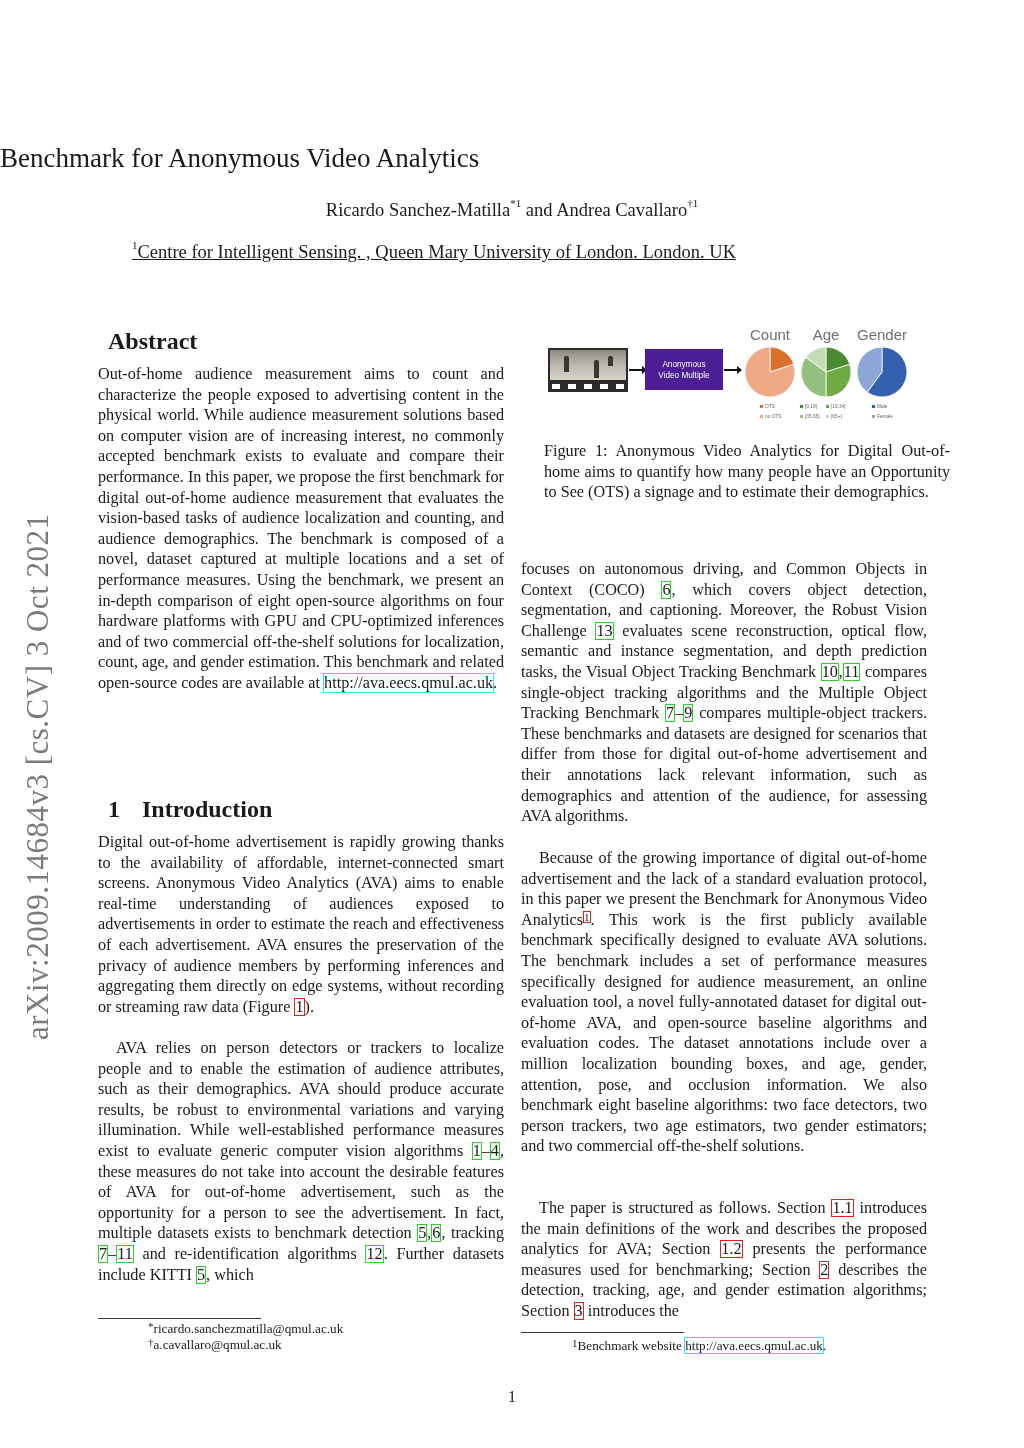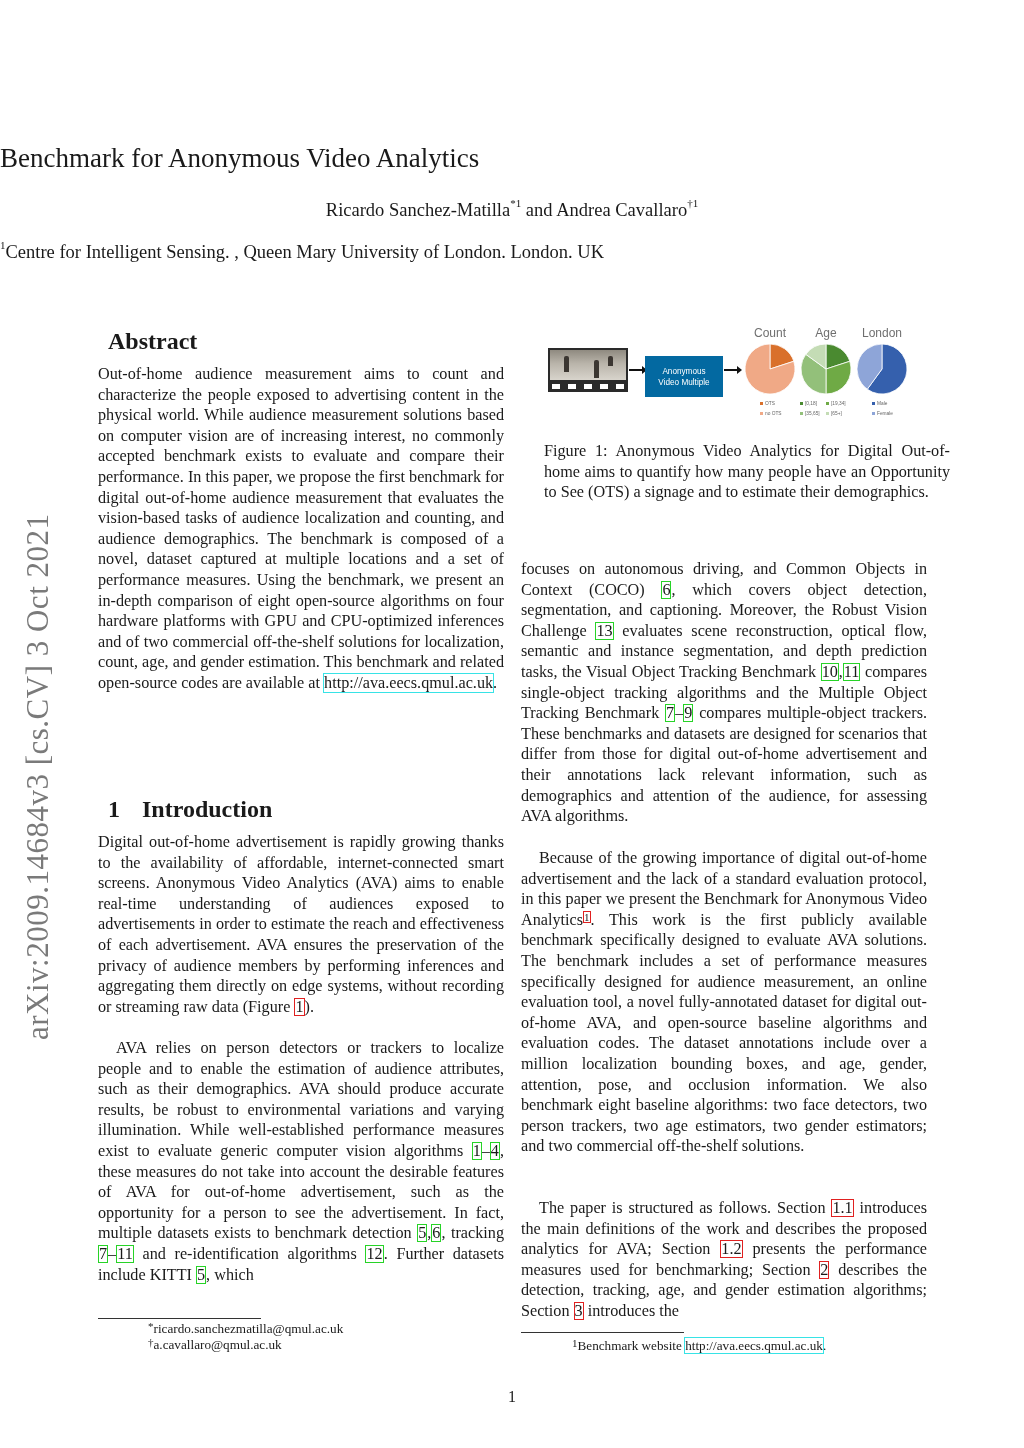--- a/index.html
+++ b/index.html
@@ -1,21 +1,21 @@
 <!DOCTYPE html>
 <html><head>
 <meta charset="utf-8">
 <style>
   html, body { margin: 0; padding: 0; background: #ffffff; }
   body { width: 1024px; height: 1448px; position: relative; overflow: hidden;
          font-family: "Liberation Serif", "DejaVu Serif", serif; color: #1a1a1a; }
   .abs { position: absolute; }
   #title { left: 0; width: 1024px; top: 143px; text-align: left; font-size: 27px; font-weight: normal; margin: 0; }
   #authors { left: 0; width: 1024px; top: 200px; text-align: center; font-size: 18.5px; }
-  #affil { left: 0; width: 868px; top: 242px; text-align: left; font-size: 18.5px; }
+  #affil { left: 0; width: 868px; top: 242px; text-align: center; font-size: 18.5px; text-decoration: underline; }
   sup { font-size: 11px; vertical-align: top; position: relative; top: -3px; }
   #arxiv { left: 20px; top: 1040px; transform-origin: 0 0; transform: rotate(-90deg);
            font-size: 31px; color: #7a7a7a; white-space: nowrap; letter-spacing: 0.5px; }
   h2 { margin: 10px; font-size: 24px; font-weight: bold; }
   #abstract-heading { left: 98px; top: 318px; }
   #intro-heading { left: 98px; top: 786px; }
   #intro-heading .num { margin-right: 22px; }
   .para { font-size: 16.2px; line-height: 20.6px; text-align: justify; margin: 0; }
   .para.indent { text-indent: 18px; }
   #abstract-text { left: 98px; top: 364px; width: 406px; }
@@ -43,23 +43,23 @@
   #video-thumb .scene { position: absolute; left: 2px; top: 2px; width: 76px; height: 30px;
      background: linear-gradient(180deg, #8f8a80 0%, #b9b4aa 45%, #d8d4cc 100%); }
   #video-thumb .person { position: absolute; width: 5px; height: 16px; background: #3b3631; border-radius: 2px 2px 0 0; }
   #video-thumb .holes { position: absolute; left: 4px; bottom: 3px; right: 4px; height: 5px; display: flex; justify-content: space-between; }
   #video-thumb .holes span { width: 8px; height: 5px; background: #fff; display: block; }
   .arrow { height: 2px; background: #111; }
   .arrow::after { content: ""; position: absolute; right: -4px; top: -3px; border-left: 5px solid #111;
      border-top: 4px solid transparent; border-bottom: 4px solid transparent; }
   #arrow-1 { left: 84px; top: 43px; width: 14px; }
   #arrow-2 { left: 179px; top: 43px; width: 14px; }
-  #ava-box { left: 100px; top: 23px; width: 78px; height: 41px; background: #0369a1; color: #fff;
-     font-size: 8.2px; text-align: center; display: flex; flex-direction: column; justify-content: center; line-height: 11px; margin-top: 7px; }
-  .pie-title { font-size: 12px; color: #6f6f6f; text-align: center; width: 60px; }
+  #ava-box { left: 100px; top: 23px; width: 78px; height: 41px; background: #4c1d95; color: #fff;
+     font-size: 8.2px; text-align: center; display: flex; flex-direction: column; justify-content: center; line-height: 11px; }
+  .pie-title { font-size: 15px; color: #6f6f6f; text-align: center; width: 60px; }
   .pie { width: 52px; height: 52px; }
   .legend { font-size: 4.8px; color: #666; line-height: 10px; white-space: nowrap; }
   .legend .sw { display: inline-block; width: 3px; height: 3px; margin-right: 2px; vertical-align: middle; }
   .legend-item { display: inline-block; width: 26px; }
 </style>
 </head>
 <body>
 
 <div id="arxiv" class="abs">arXiv:2009.14684v3  [cs.CV]  3 Oct 2021</div>
 
@@ -116,21 +116,21 @@
     <div class="pie-title">Age</div>
     <svg class="pie" viewBox="0 0 52 52" style="margin-left:4px;margin-top:3px;">
         <path d="M26,26 L26,1 A25,25 0 0 1 49.77641290737884,18.274575140626315 Z" fill="#4a8a30" stroke="#ffffff" stroke-width="0.8"></path>
         <path d="M26,26 L49.77641290737884,18.274575140626315 A25,25 0 0 1 26,51 Z" fill="#6faa45" stroke="#ffffff" stroke-width="0.8"></path>
         <path d="M26,26 L26,51 A25,25 0 0 1 5.774575140626311,11.305368692688175 Z" fill="#93c07a" stroke="#ffffff" stroke-width="0.8"></path>
         <path d="M26,26 L5.774575140626311,11.305368692688175 A25,25 0 0 1 25.999999999999996,1 Z" fill="#c4dcb5" stroke="#ffffff" stroke-width="0.8"></path>
       </svg>
     <div class="legend" style="margin-left:4px;width:56px;"><span class="legend-item"><span class="sw" style="background: rgb(74, 138, 48);"></span><span>[0,18]</span></span><span class="legend-item"><span class="sw" style="background: rgb(111, 170, 69);"></span><span>[19,34]</span></span><br><span class="legend-item"><span class="sw" style="background: rgb(147, 192, 122);"></span><span>[35,65]</span></span><span class="legend-item"><span class="sw" style="background: rgb(196, 220, 181);"></span><span>[65+]</span></span><br></div>
   </div>
   <div class="abs" style="left:307px;top:0;">
-    <div class="pie-title">London</div>
+    <div class="pie-title">Gender</div>
     <svg class="pie" viewBox="0 0 52 52" style="margin-left:4px;margin-top:3px;">
         <path d="M26,26 L26,1 A25,25 0 1 1 11.305368692688175,46.22542485937369 Z" fill="#3560ad" stroke="#ffffff" stroke-width="0.8"></path>
         <path d="M26,26 L11.305368692688175,46.22542485937369 A25,25 0 0 1 25.999999999999996,1 Z" fill="#8ea5d8" stroke="#ffffff" stroke-width="0.8"></path>
       </svg>
     <div class="legend" style="margin-left:20px;"><span class="legend-item"><span class="sw" style="background: rgb(53, 96, 173);"></span><span>Male</span></span><br><span class="legend-item"><span class="sw" style="background: rgb(142, 165, 216);"></span><span>Female</span></span><br></div>
   </div>
 </div>
 
 <p id="caption" class="abs para">Figure 1: Anonymous Video Analytics for Digital Out-of-home aims to quantify how many people have an Opportunity to See (OTS) a signage and to estimate their demographics.</p>
 

